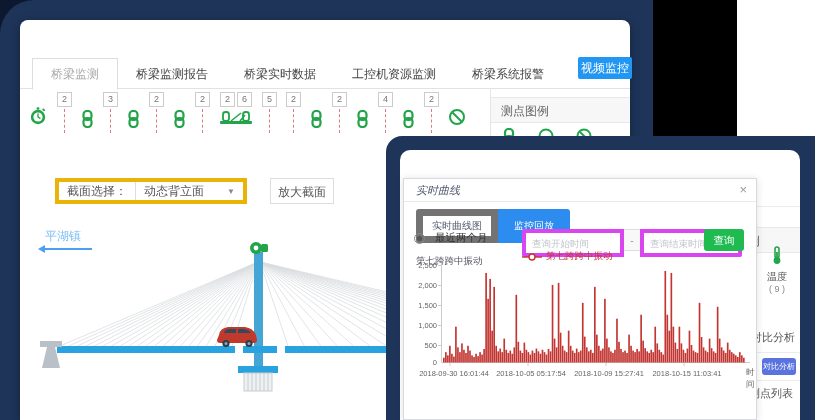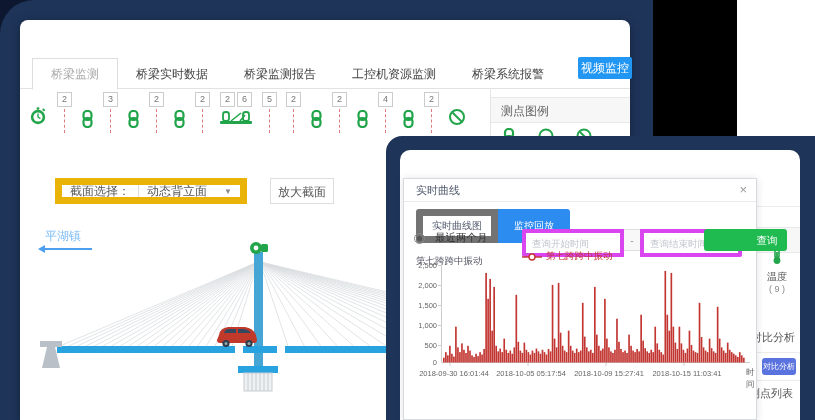--- a/index.html
+++ b/index.html
@@ -36,21 +36,21 @@
   .s-icon.ban{margin-top:16px;}
   .s-icon.special{margin-top:2px;}
 
   .v-divider{position:absolute;left:470px;top:68px;height:70px;border-left:1px solid #e5e5e5;}
   .bw-panel-header{position:absolute;left:471px;top:77px;width:139px;height:26px;background:#f7f7f7;
                    border-top:1px solid #e8e8e8;border-bottom:1px solid #e8e8e8;font-size:12px;
                    color:#666;line-height:26px;padding-left:10px;box-sizing:border-box;}
   .bw-legend-icons{position:absolute;left:482px;top:108px;display:flex;gap:22px;line-height:0;}
 
   
-  .sec-box{position:absolute;left:35px;top:158px;width:192px;height:26px;border:7px solid #eab308;
+  .sec-box{position:absolute;left:35px;top:158px;width:192px;height:26px;border:4px solid #eab308;
            display:flex;align-items:center;box-sizing:border-box;background:#fff;}
   .sec-label{font-size:12px;color:#555;padding:0 8px;}
   .sec-select{flex:1;height:100%;border-left:1px solid #ddd;display:flex;align-items:center;
               justify-content:space-between;padding:0 8px;font-size:12px;color:#555;cursor:pointer;}
   .sec-caret{font-size:8px;color:#888;}
   .sec-zoom{position:absolute;left:250px;top:158px;width:64px;height:26px;border:1px solid #ddd;
             background:#fff;font-size:12px;color:#555;text-align:center;line-height:26px;box-sizing:border-box;}
 
   .direction{position:absolute;left:25px;top:208px;font-size:12px;color:#7cbcf7;}
   .dir-arrow{position:absolute;left:22px;top:228px;width:50px;height:2px;background:#4da0f0;}
@@ -73,62 +73,62 @@
   .fp-temp .cnt{font-size:9px;color:#888;}
   .fp-analysis-label{position:absolute;left:351px;top:180px;font-size:11px;color:#555;white-space:nowrap;}
   .fp-analysis-btn{position:absolute;left:362px;top:208px;width:34px;height:17px;background:#5b73df;
                    border-radius:3px;color:#fff;font-size:8px;text-align:center;line-height:17px;
                    overflow:hidden;white-space:nowrap;}
   .fp-list-label{position:absolute;left:349px;top:236px;font-size:11px;color:#555;white-space:nowrap;}
 
   
   .dlg{position:absolute;left:403px;top:178px;width:354px;height:242px;background:#fff;
        border:1px solid #d7dbe0;box-shadow:0 1px 8px rgba(0,0,0,.12);box-sizing:border-box;}
-  .dlg-title{position:absolute;left:12px;top:0;height:22px;line-height:22px;font-size:11px;color:#515a6e;}
+  .dlg-title{position:absolute;left:12px;top:0;height:22px;line-height:22px;font-size:11px;color:#515a6e;font-style:italic;}
   .dlg-close{position:absolute;right:9px;top:0;height:22px;line-height:22px;font-size:13px;color:#999;cursor:pointer;}
   .dlg-tline{position:absolute;left:0;right:0;top:22px;border-top:1px solid #e8eaec;}
   .dlg-tabs{position:absolute;left:12px;top:30px;display:flex;}
   .dlg-tab{height:20px;line-height:20px;padding:0 9px;border:7px solid #737373;font-size:10px;
            color:#515a6e;background:#fff;cursor:pointer;}
   .dlg-tab.first{border-radius:3px 0 0 3px;}
   .dlg-tab.active{background:#2d8cf0;border-color:#2d8cf0;color:#fff;border-radius:0 3px 3px 0;}
   .dlg-radio{position:absolute;left:10px;top:52px;display:flex;align-items:center;gap:10px;}
   .radio-dot{width:9px;height:9px;border:1px solid #888;border-radius:50%;position:relative;}
   .radio-dot:after{content:"";position:absolute;left:2px;top:2px;width:5px;height:5px;border-radius:50%;background:#555;}
   .dlg-radio .lbl{font-size:10.5px;color:#333;}
   .dlg-inputs{position:absolute;left:118px;top:50px;display:flex;}
   .dlg-inputs input{width:82px;height:20px;border:4px solid #d946ef;font-size:9.5px;color:#666;
                     padding:0 6px;outline:none;font-family:inherit;}
   .dlg-inputs input::placeholder{color:#c0c4cc;}
   .in-start{border-radius:2px 0 0 2px;border-right:none;}
   .in-end{border-radius:0 2px 2px 0;border-left:none;}
   .in-sep{width:16px;height:22px;background:#f8f8f9;border-top:1px solid #dcdee2;border-bottom:1px solid #dcdee2;
           text-align:center;font-size:10px;color:#999;line-height:22px;box-sizing:border-box;}
   .dlg-search{position:absolute;left:300px;top:50px;width:40px;height:22px;background:#1fba50;
-              color:#fff;font-size:10.5px;text-align:center;line-height:22px;border-radius:3px;cursor:pointer;padding-left:43px;}
+              color:#fff;font-size:10.5px;text-align:center;line-height:22px;border-radius:3px;cursor:pointer;}
   .dlg-legend{position:absolute;left:118px;top:68px;display:flex;align-items:center;gap:4px;}
   .dlg-legend .lbl{font-size:9.5px;color:#c23531;}
   .chart-title{position:absolute;left:12px;top:76px;font-size:9.5px;color:#556;}
   .chart-svg{position:absolute;left:6px;top:80px;}
   .x-name{position:absolute;left:342px;top:188px;font-size:8.5px;color:#666;}
 </style>
 </head>
 <body>
 
 <div class="stage">
   <div class="navy-main"></div>
   <div class="black-region"></div>
   <div class="white-region"></div>
 
   <div class="bw">
     <div class="bw-tabline"></div>
     <div class="bw-tabs">
       <div class="bw-tab active">桥梁监测</div>
+      <div class="bw-tab">桥梁监测报告</div>
       <div class="bw-tab">桥梁实时数据</div>
-      <div class="bw-tab">桥梁监测报告</div>
       <div class="bw-tab">工控机资源监测</div>
       <div class="bw-tab">桥梁系统报警</div>
     </div>
     <div class="video-btn">视频监控</div>
 
     <div class="sensors">
         <div class="s-item">
           <span class="s-icon clock"><svg width="20" height="20" viewBox="0 0 20 20">
               <rect x="8.6" y="1.2" width="2.8" height="2.6" rx="1" fill="#22a54a"></rect>
               <rect x="14.2" y="2.8" width="3" height="2" rx="1" transform="rotate(42 15.7 3.8)" fill="#22a54a"></rect>

